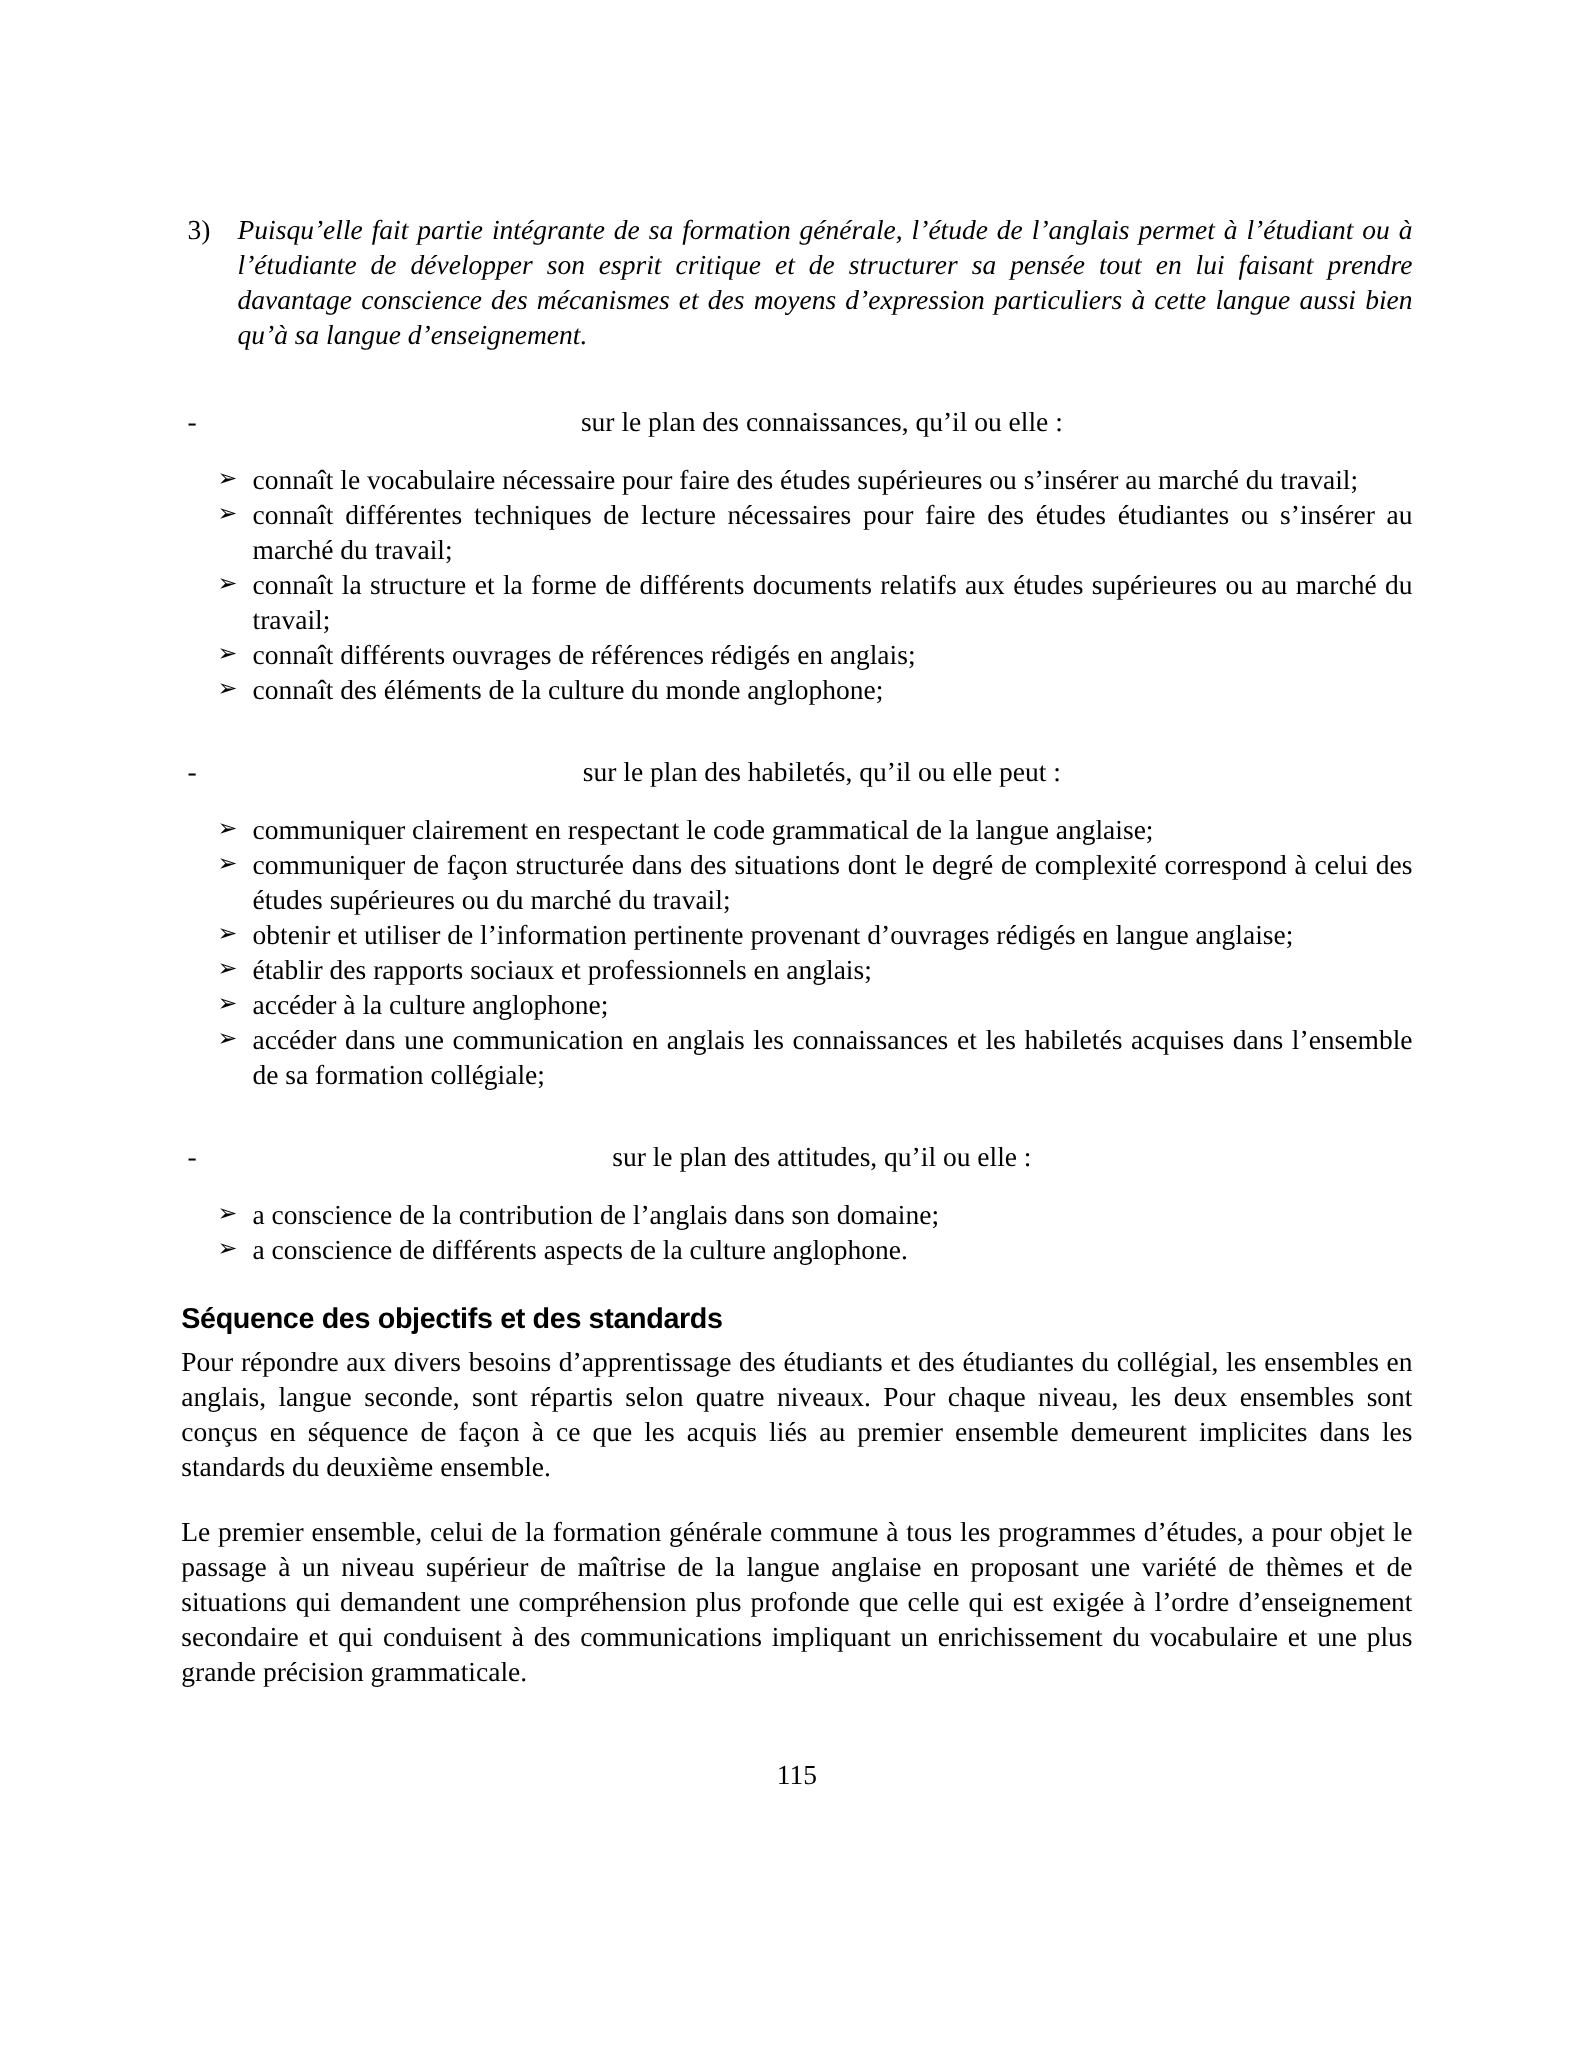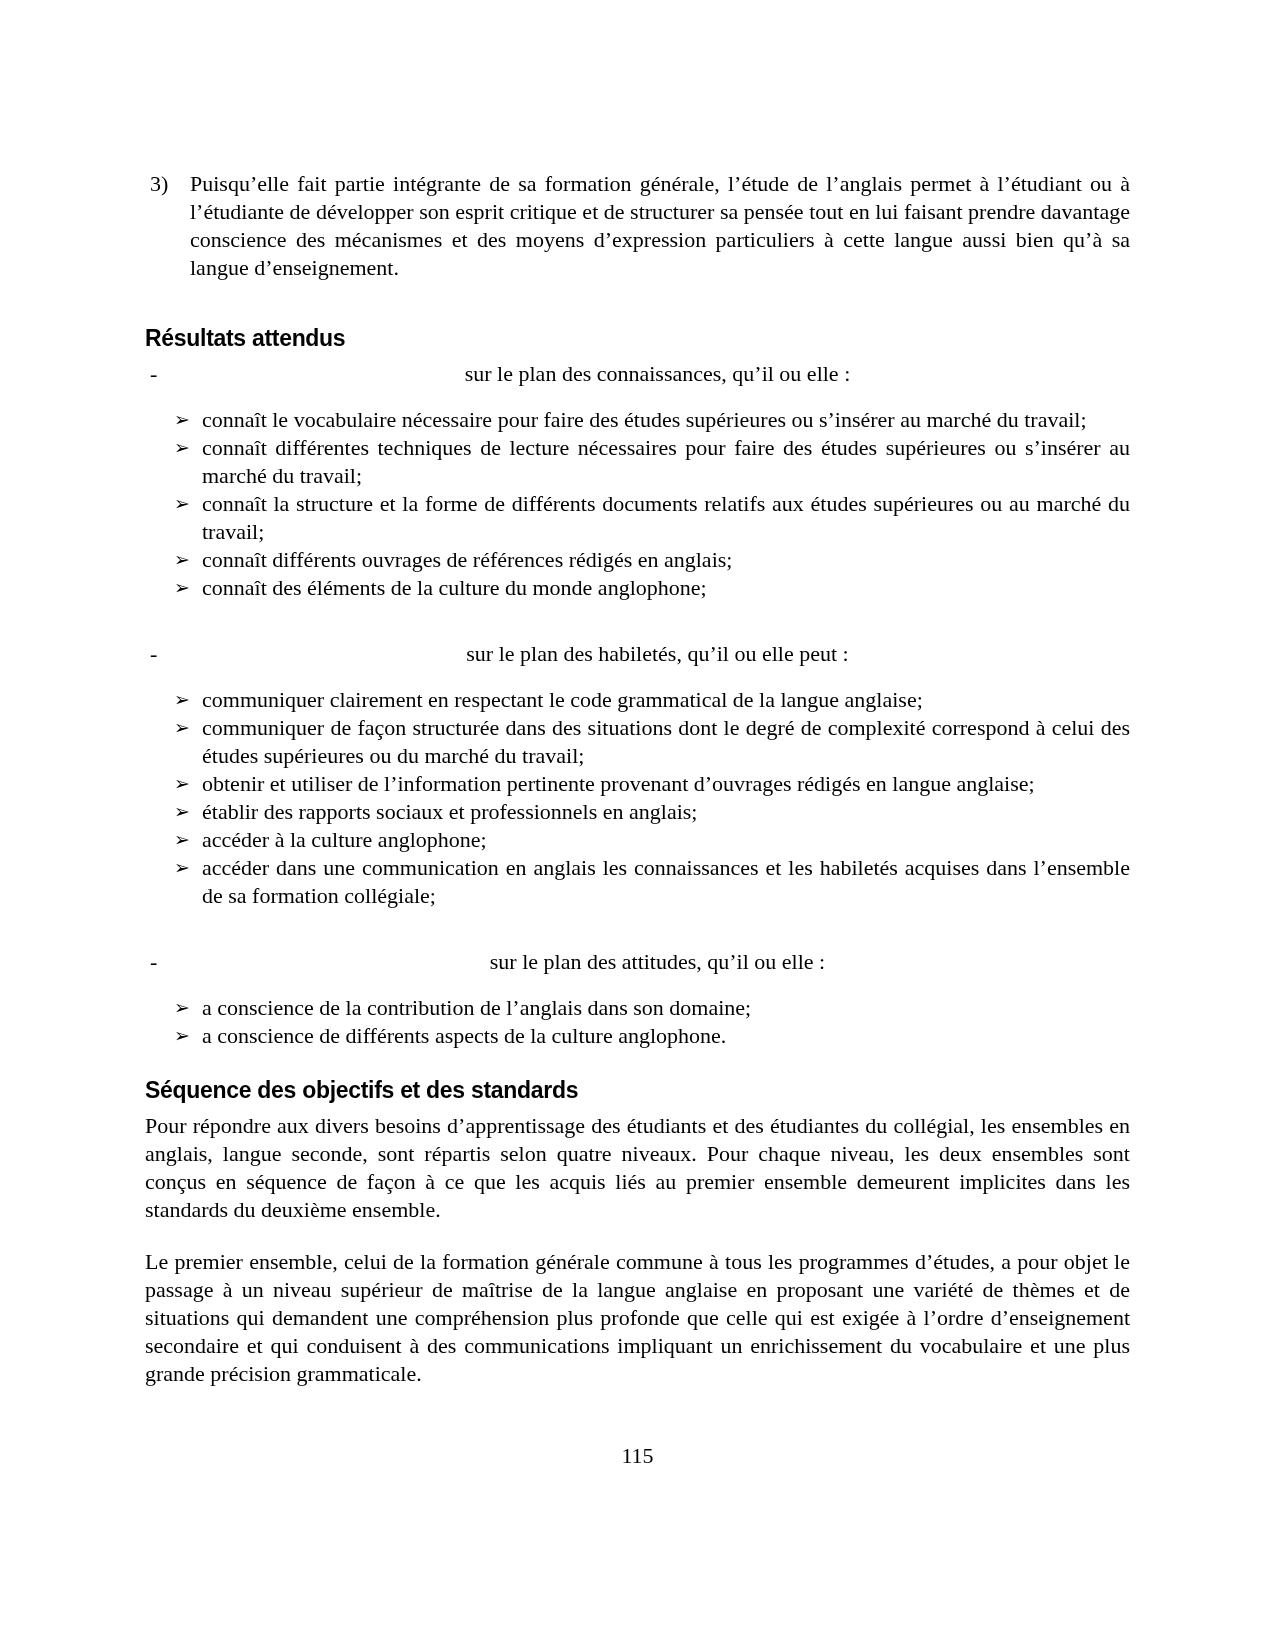--- a/index.html
+++ b/index.html
@@ -13,21 +13,21 @@
     color: #000000;
     font-family: "Liberation Serif", serif;
     font-size: 22px;
     line-height: 28px;
   }
   p { margin: 0; text-align: justify; }
 
   
   .numbered { display: flex; margin-bottom: 42px; }
   .numbered .marker { flex: 0 0 45px; padding-left: 5px; box-sizing: border-box; }
-  .numbered .ntext { flex: 1; text-align: justify; }
+  .numbered .ntext { flex: 1; text-align: justify; font-style: italic; }
 
   
   h2 {
     font-family: "Liberation Sans", sans-serif;
     font-weight: bold;
     font-size: 23px;
     line-height: 28px;
     letter-spacing: -0.3px;
     margin: 0 0 8px 0;
     text-align: left;
@@ -57,34 +57,33 @@
 </head>
 <body>
 
 <div class="page">
 
   <div class="numbered">
     <span class="marker">3)</span>
     <span class="ntext">Puisqu’elle fait partie intégrante de sa formation générale, l’étude de l’anglais permet à l’étudiant ou à l’étudiante de développer son esprit critique et de structurer sa pensée tout en lui faisant prendre davantage conscience des mécanismes et des moyens d’expression particuliers à cette langue aussi bien qu’à sa langue d’enseignement.</span>
   </div>
 
-  <h2>Résultats attendus</h2>
 
   <div class="group-label">
     <span class="dash">-</span>
     <span class="gtext">sur le plan des connaissances, qu’il ou elle :</span>
   </div>
   <ul class="arrow-list">
     <li>
       <span class="arrow">➢</span>
       <span class="btext">connaît le vocabulaire nécessaire pour faire des études supérieures ou s’insérer au marché du travail;</span>
     </li>
     <li>
       <span class="arrow">➢</span>
-      <span class="btext">connaît différentes techniques de lecture nécessaires pour faire des études supérieures ou s’insérer au marché du travail;</span>
+      <span class="btext">connaît différentes techniques de lecture nécessaires pour faire des études étudiantes ou s’insérer au marché du travail;</span>
     </li>
     <li>
       <span class="arrow">➢</span>
       <span class="btext">connaît la structure et la forme de différents documents relatifs aux études supérieures ou au marché du travail;</span>
     </li>
     <li>
       <span class="arrow">➢</span>
       <span class="btext">connaît différents ouvrages de références rédigés en anglais;</span>
     </li>
     <li>

